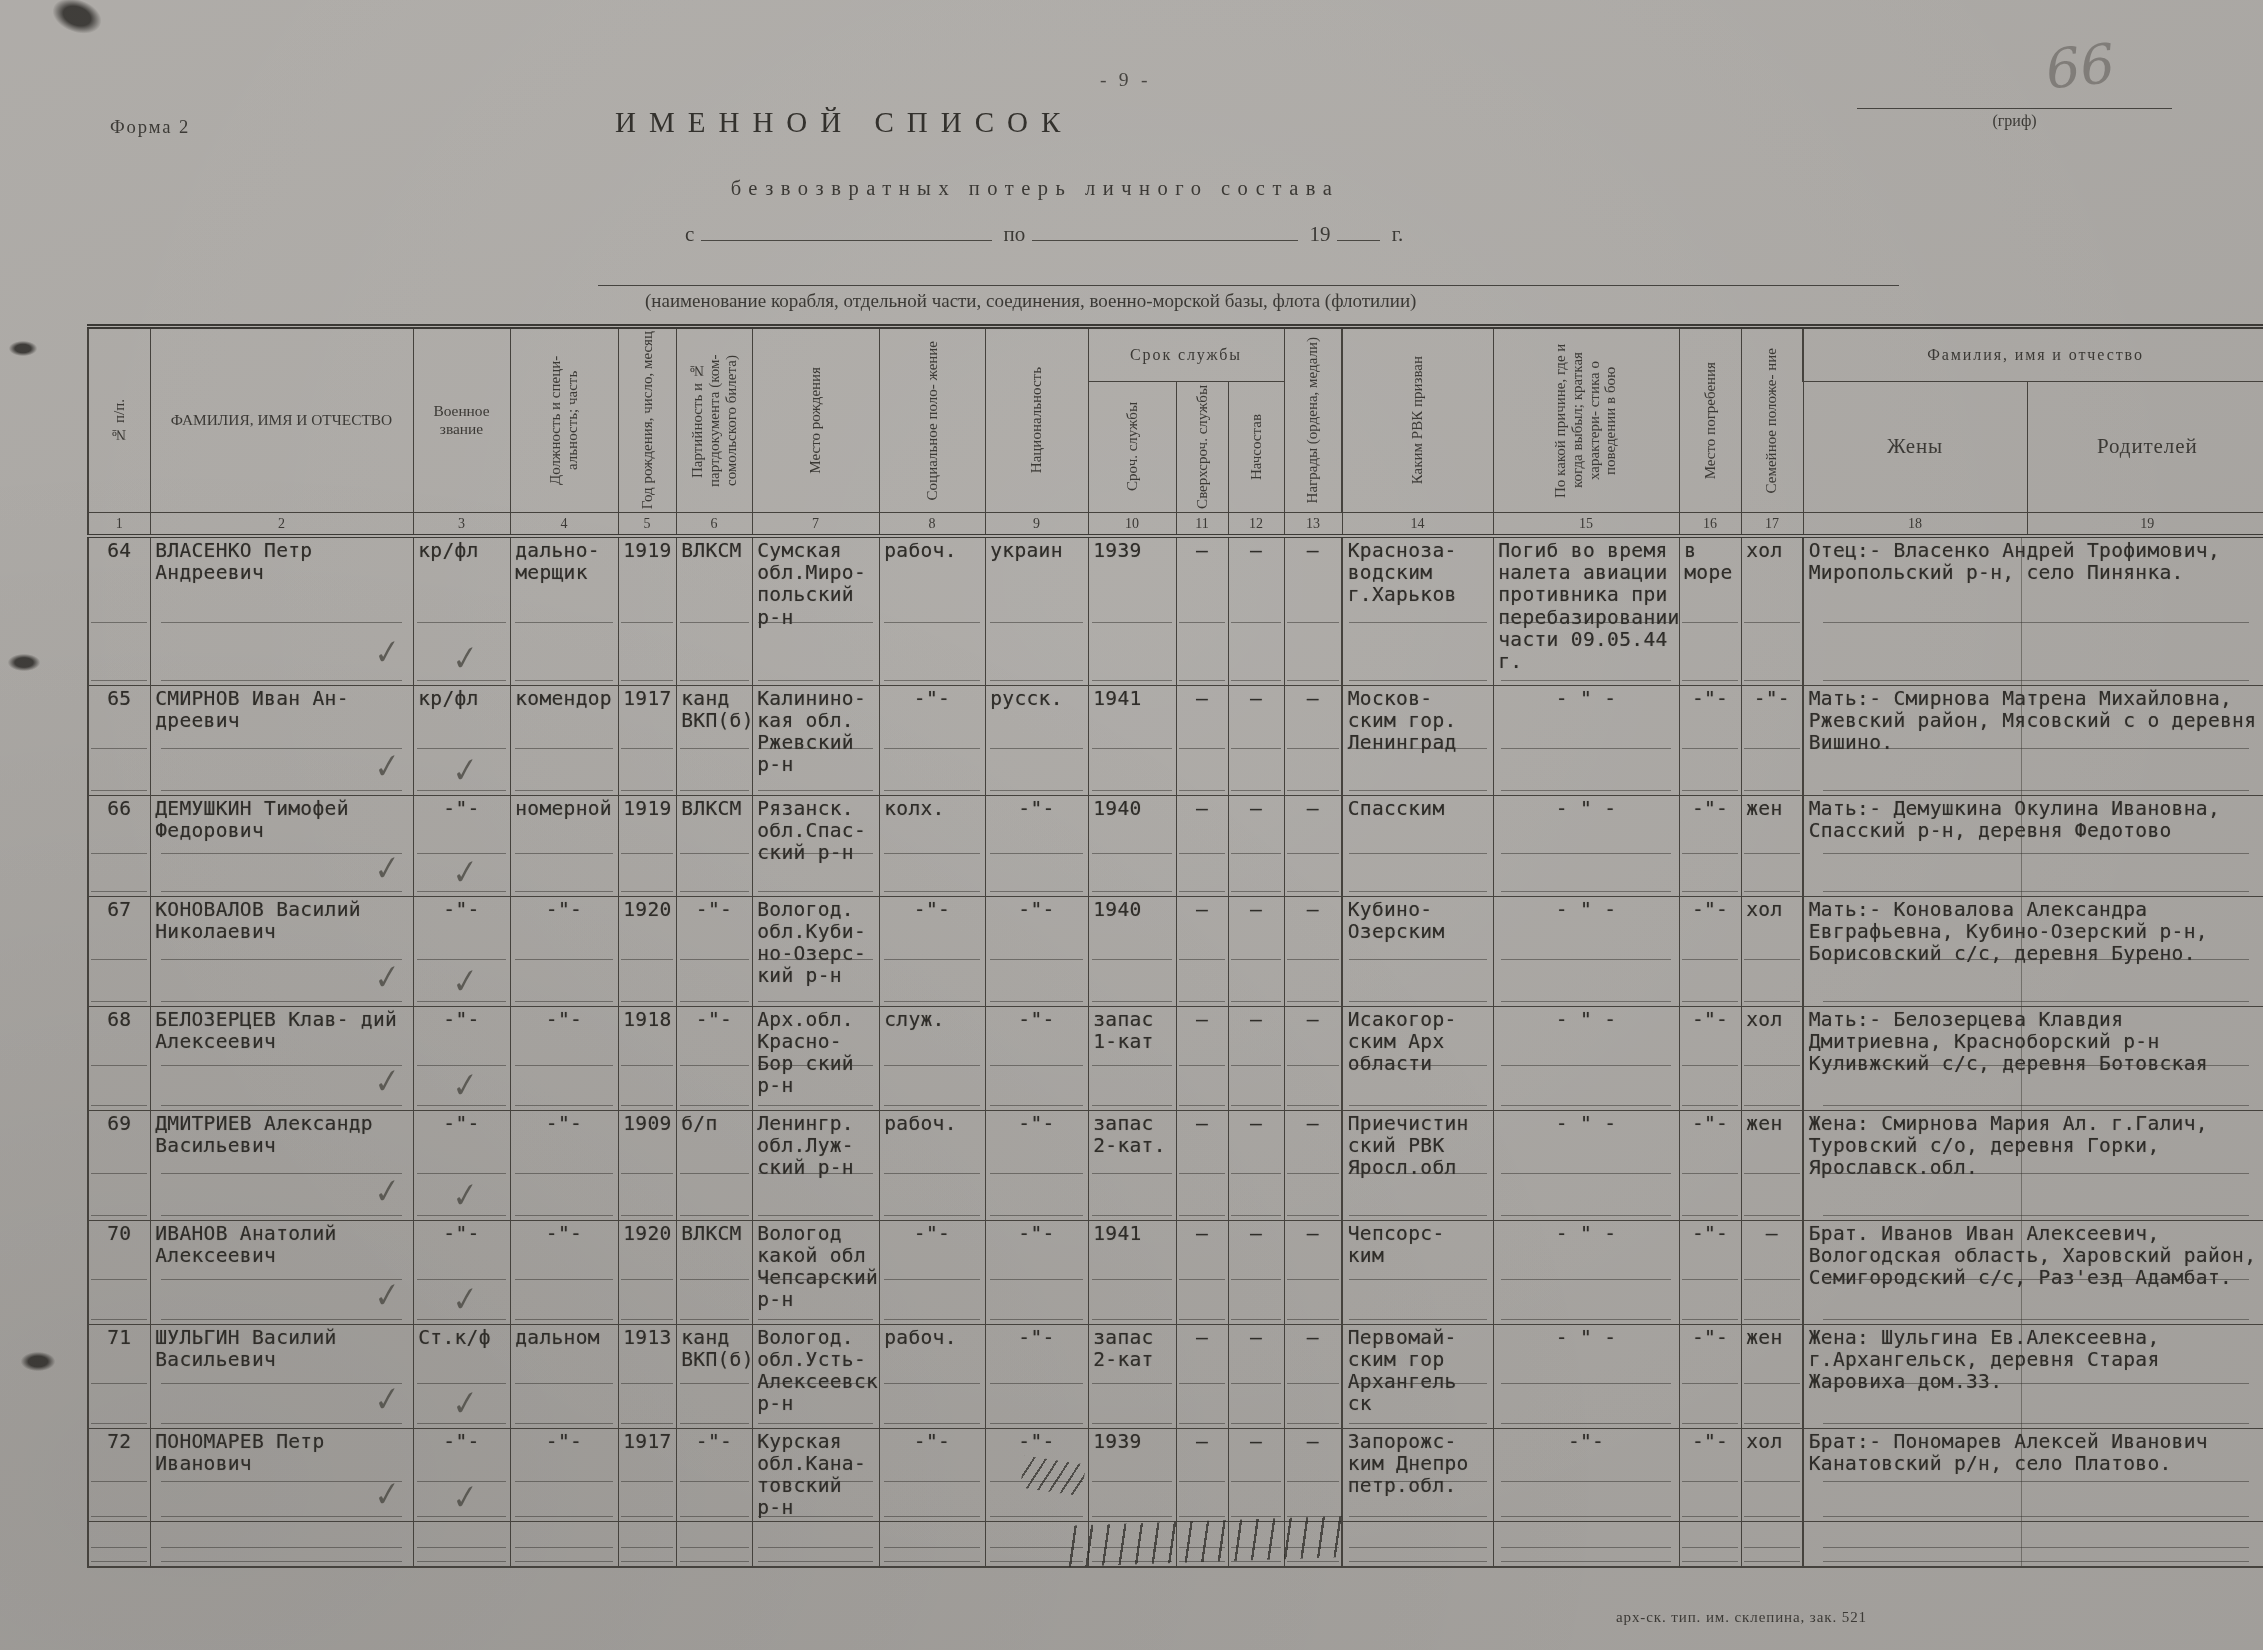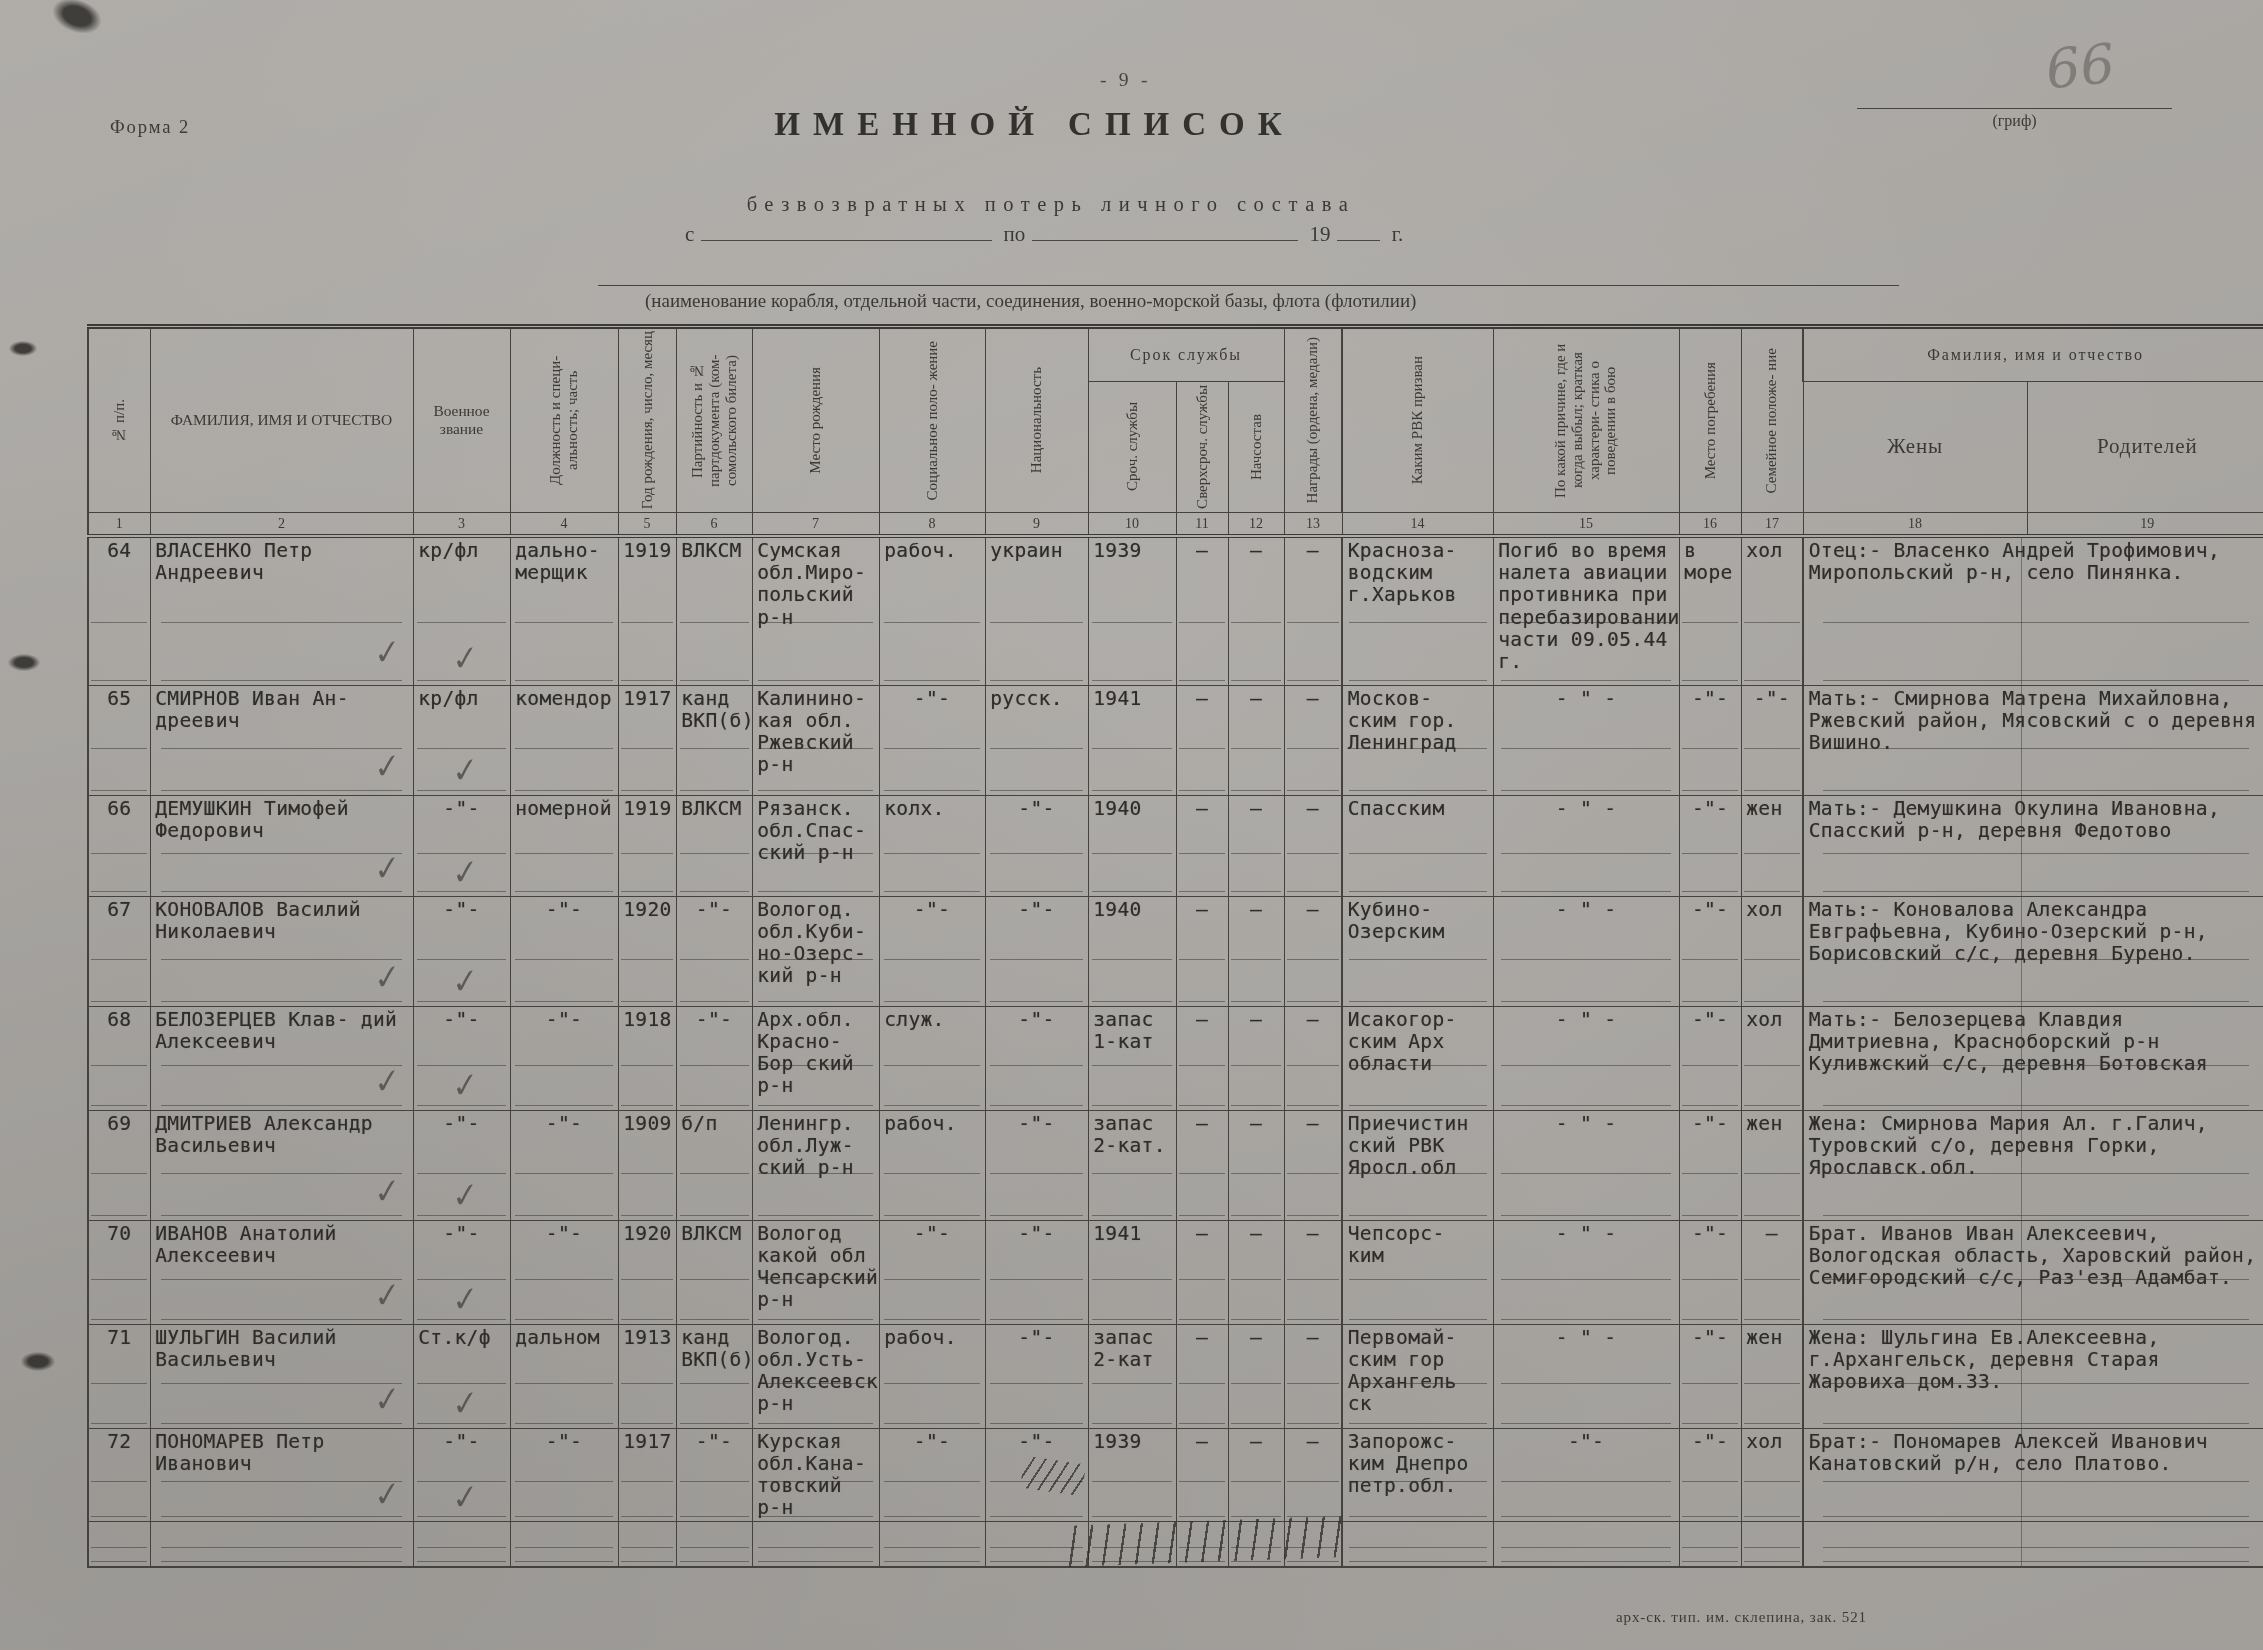--- a/index.html
+++ b/index.html
@@ -14,23 +14,23 @@
   .speck{position:absolute;background:radial-gradient(ellipse,#24221f 0 40%,transparent 72%);opacity:.8}
 
   .form-label{position:absolute;left:110px;top:116px;font-size:18.6px;letter-spacing:1.9px;color:#3d3b37}
   .page-number{position:absolute;left:1100px;top:69px;font-size:19.6px;letter-spacing:3.7px;color:#474541}
   .sheet-number{position:absolute;left:2046px;top:35px;font-size:54px;font-style:italic;
     color:rgba(92,90,86,.55);transform:rotate(-6deg);font-family:"DejaVu Serif",serif}
   .grif{position:absolute;right:91px;top:108px;width:315px;text-align:center}
   .grif-rule{border-top:1.9px solid #45433f;height:0}
   .grif-label{font-size:16px;margin-top:2.8px;color:#3b3935}
 
-  .title{position:absolute;left:615px;top:106px;width:839px;margin:0;text-align:center;
-    font-size:33px;font-weight:700;letter-spacing:13px;color:#33312d}
-  .subtitle{position:absolute;left:569px;top:177px;width:932px;margin:16px;text-align:center;
+  .title{position:absolute;left:615px;top:106px;width:839px;margin:0;text-align:left;
+    font-size:29px;font-weight:400;letter-spacing:13px;color:#33312d}
+  .subtitle{position:absolute;left:569px;top:177px;width:932px;margin:0;text-align:center;
     font-size:20.5px;font-weight:400;letter-spacing:7.5px;color:#3b3935}
 
   .date-line{position:absolute;left:685px;top:222px;font-size:21px;color:#3b3935}
   .blank{display:inline-block;border-bottom:1.6px solid #4a4843;height:17.7px;vertical-align:baseline;margin:0 6.5px}
   .b1{width:291px}.b2{width:266px}.b3{width:43px}
 
   .caption{position:absolute;left:598px;top:285px;width:1301px;border-top:1.6px solid #45433f;
     padding:3.7px 0 0 47px;font-size:19px;color:#3b3935}
 
   table{position:absolute;left:87px;top:324px;width:2180px;border-collapse:collapse;table-layout:fixed;

